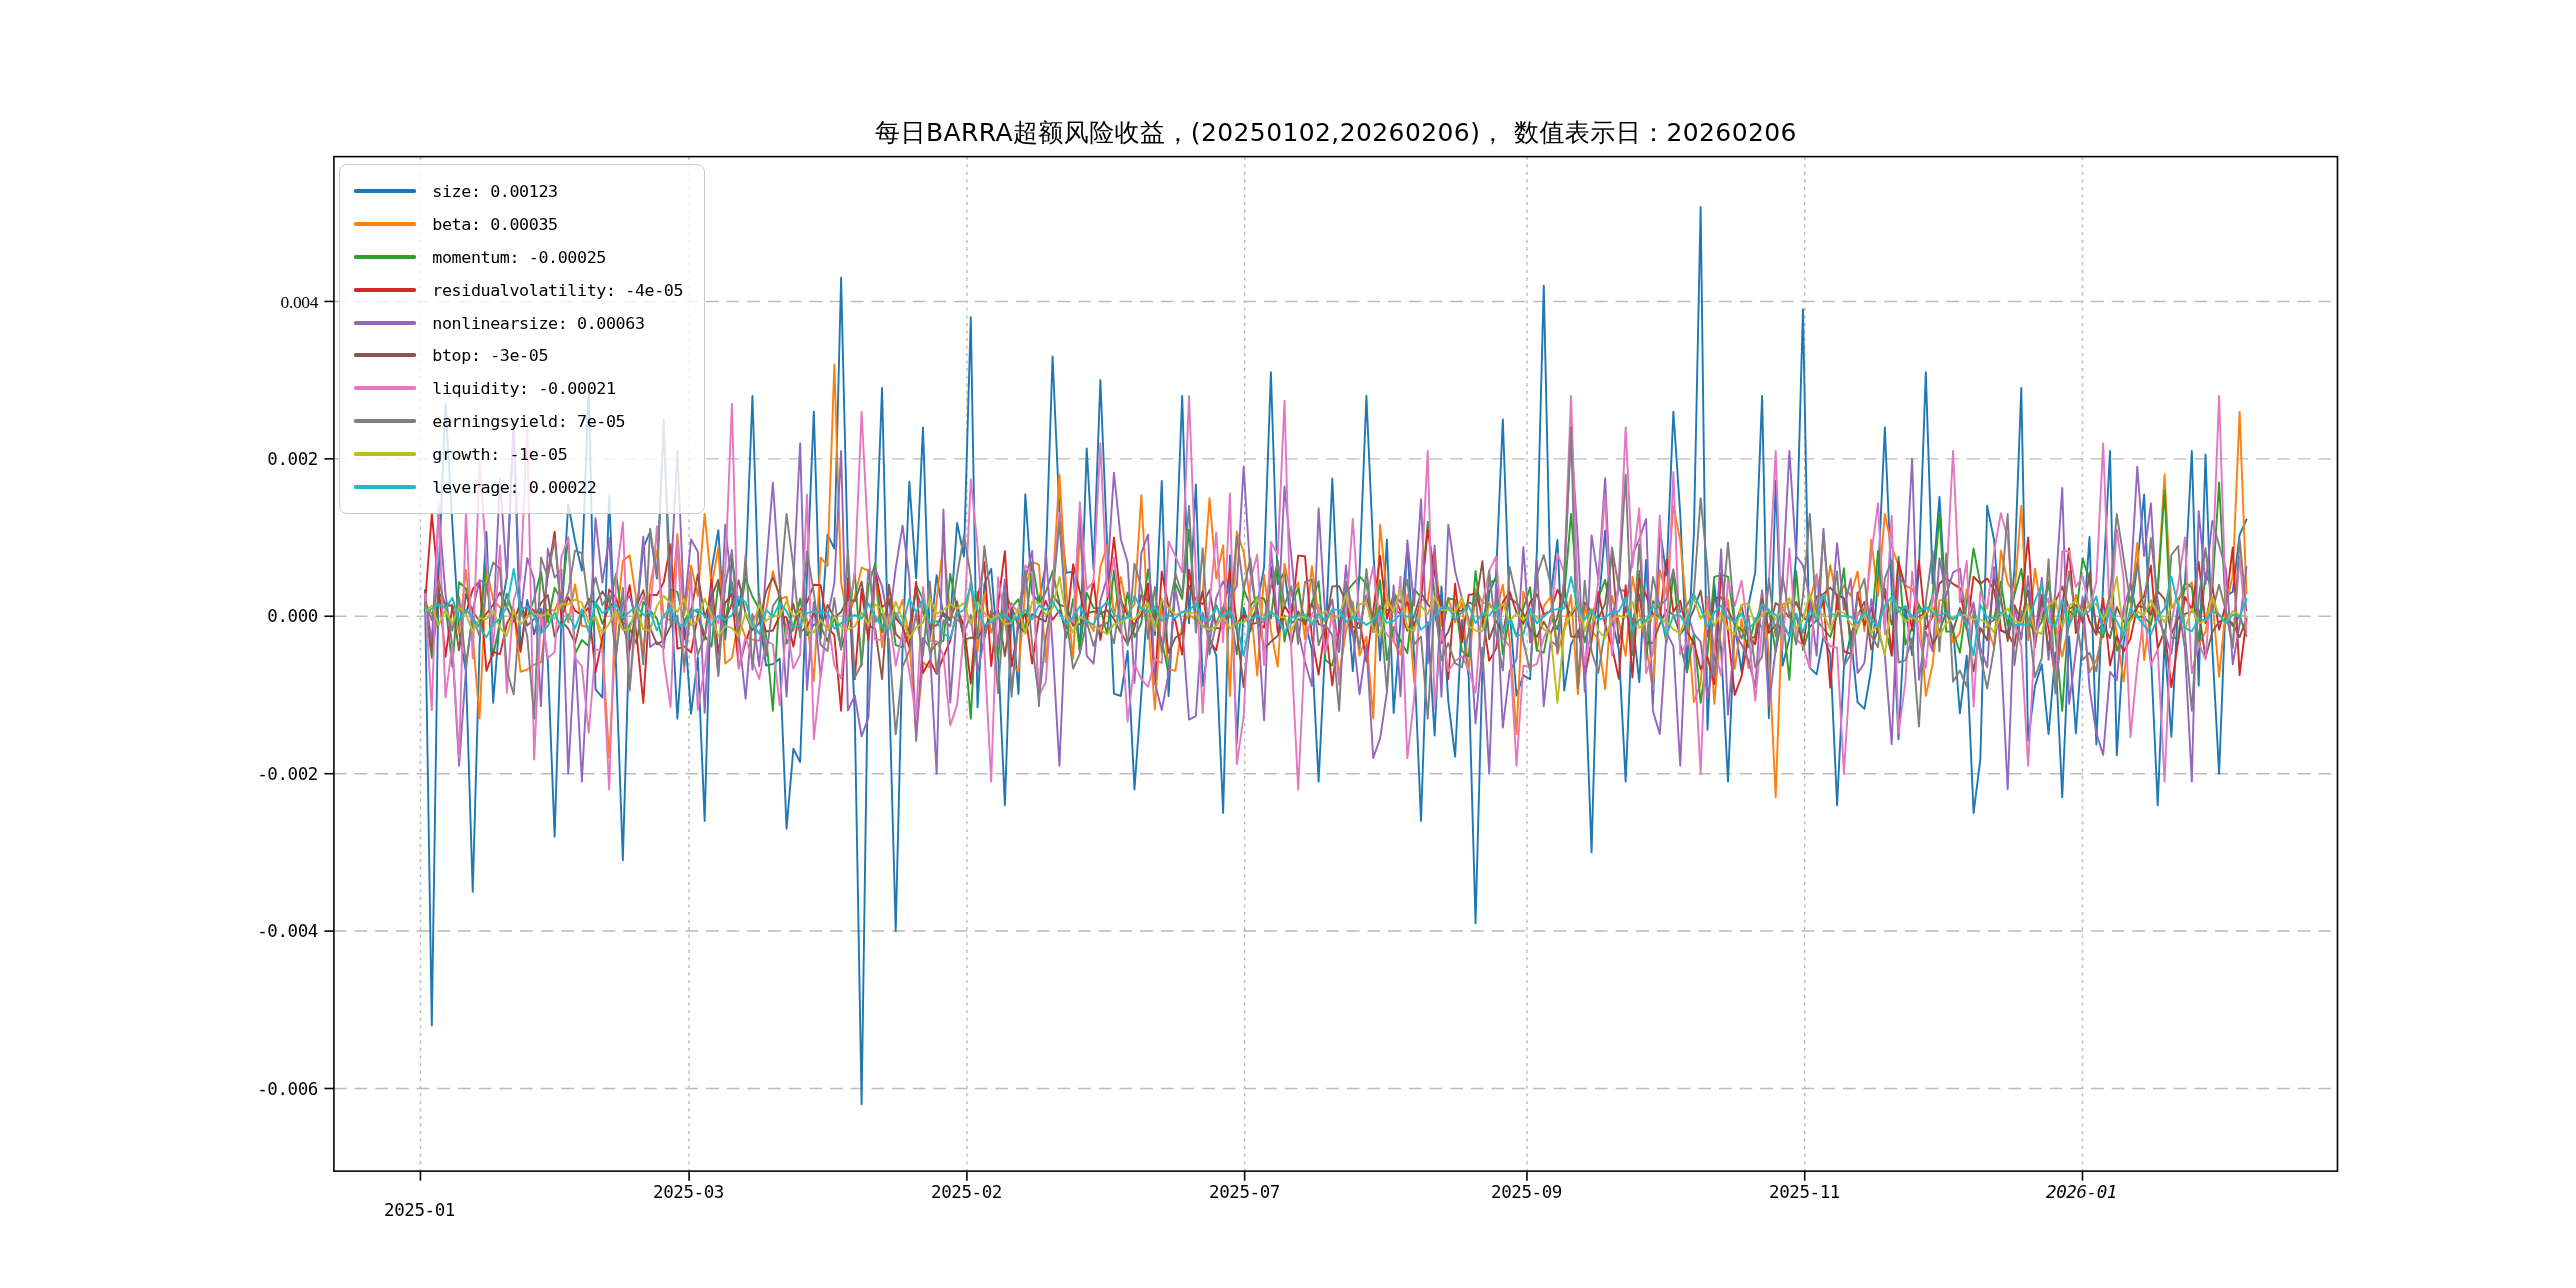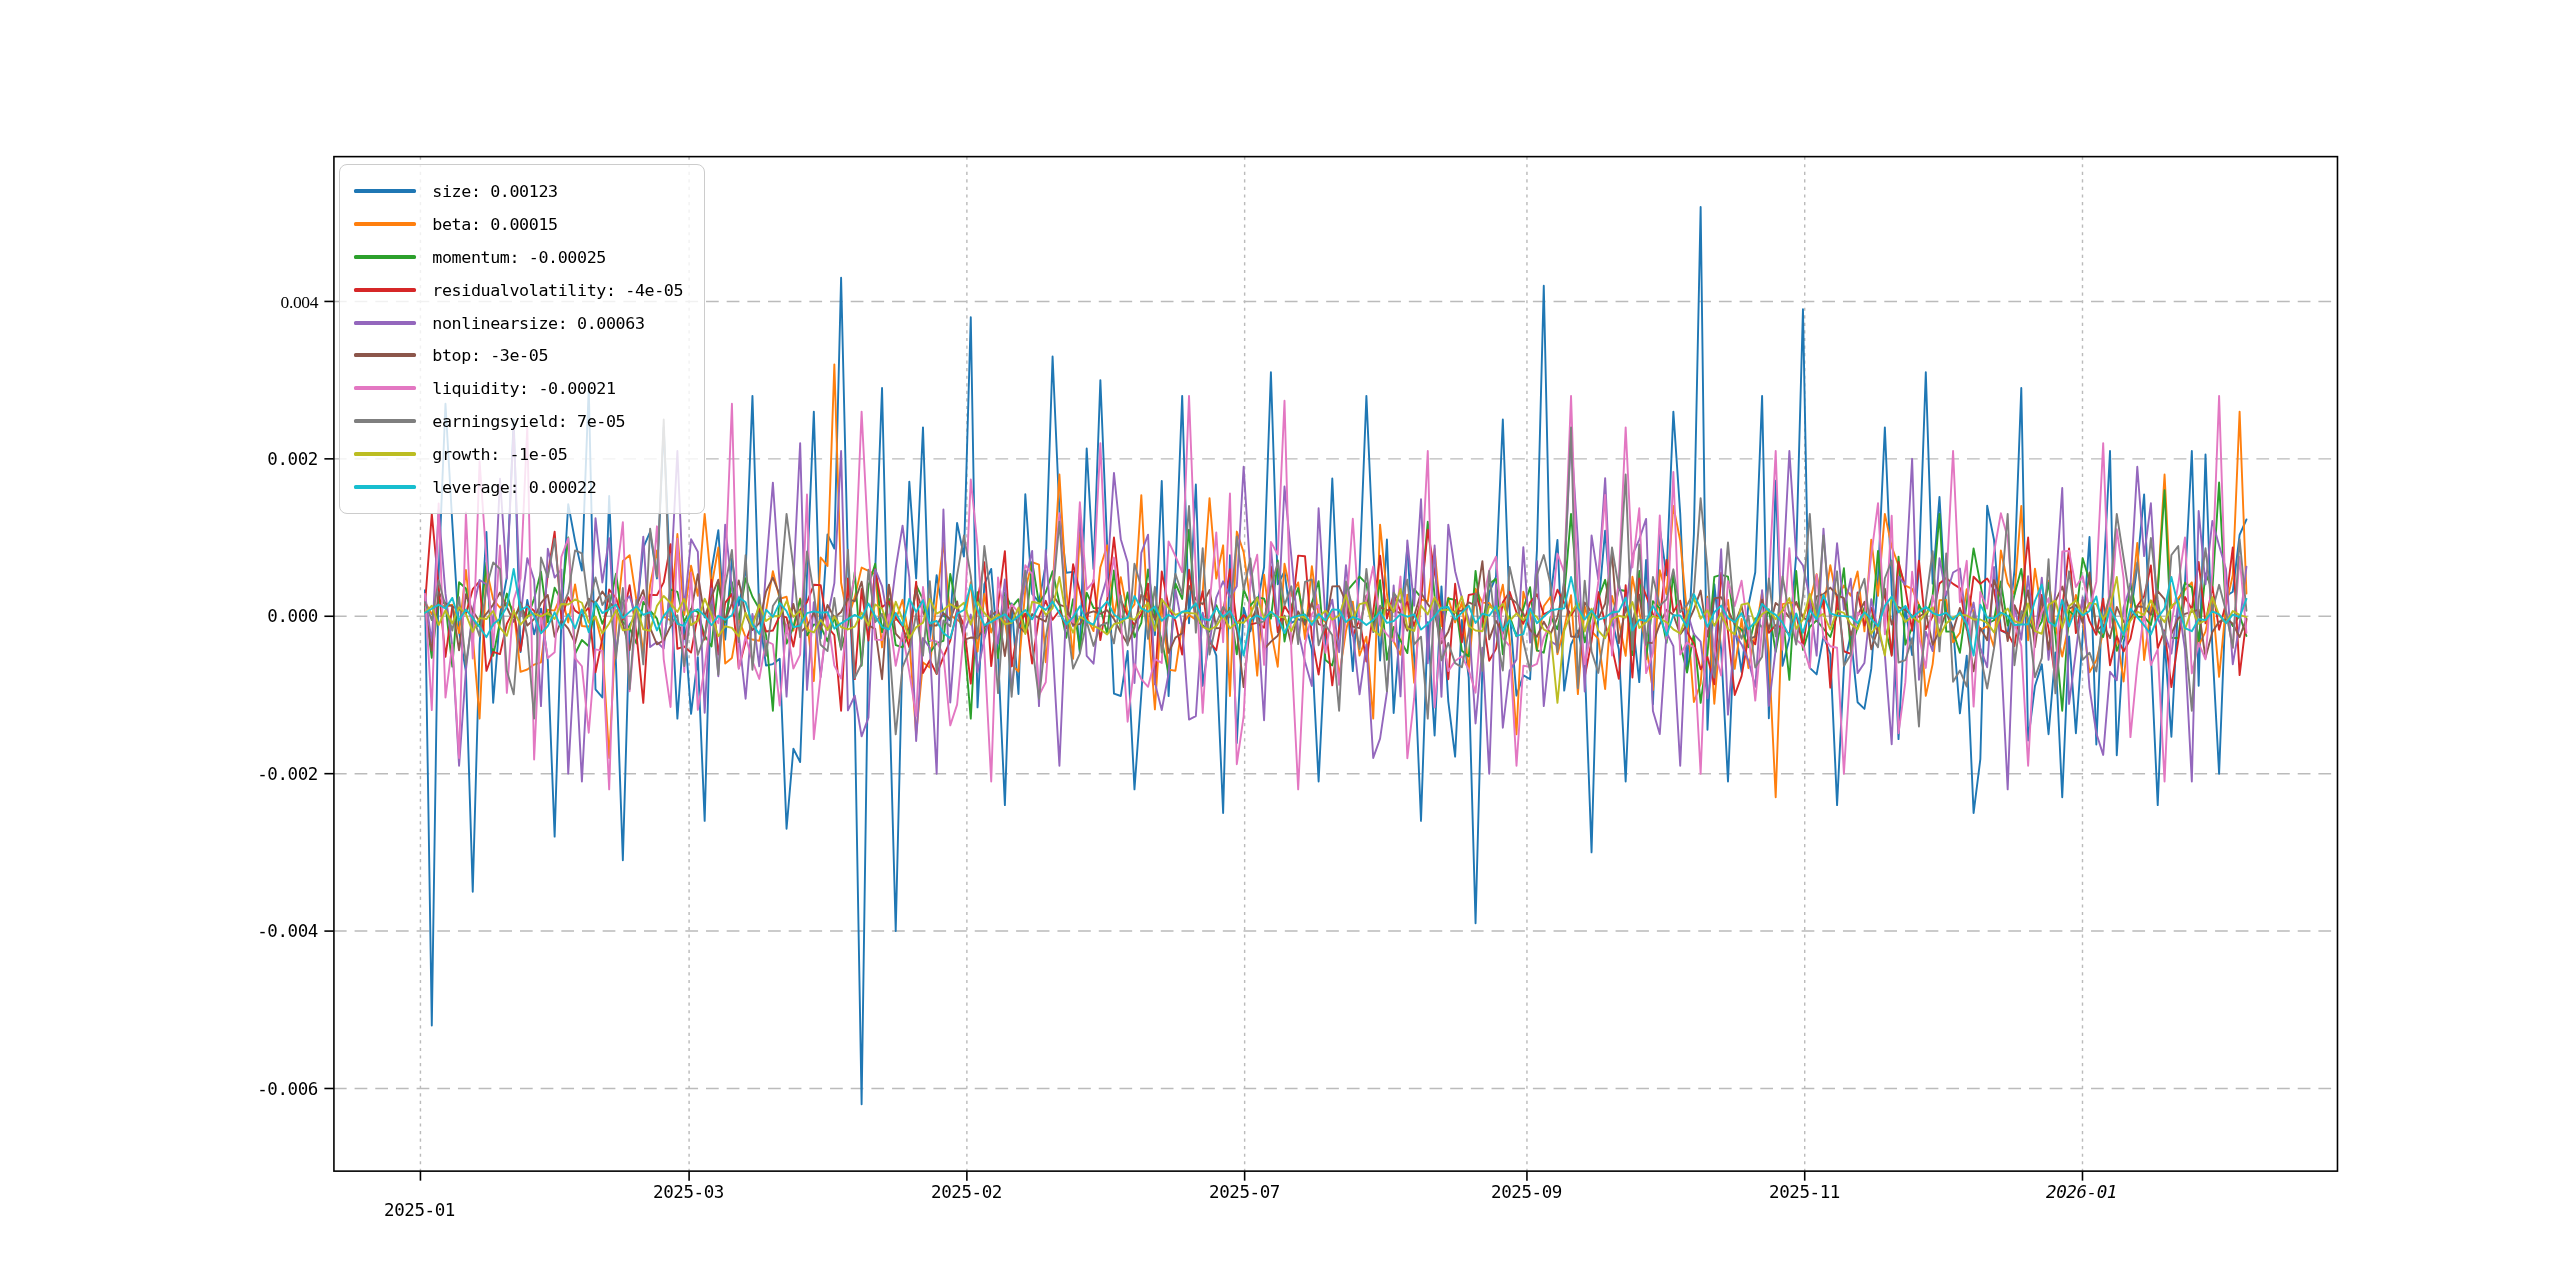--- a/index.html
+++ b/index.html
@@ -73,20 +73,21 @@
         <line x1="2619.2796" y1="1473" x2="2619.2796" y2="1485" stroke="#000000" stroke-width="2"></line>
         <line x1="408" y1="379.14429790535297" x2="420" y2="379.14429790535297" stroke="#000000" stroke-width="2"></line>
         <line x1="408" y1="577.1272304111715" x2="420" y2="577.1272304111715" stroke="#000000" stroke-width="2"></line>
         <line x1="408" y1="775.11016291699" x2="420" y2="775.11016291699" stroke="#000000" stroke-width="2"></line>
         <line x1="408" y1="973.0930954228085" x2="420" y2="973.0930954228085" stroke="#000000" stroke-width="2"></line>
         <line x1="408" y1="1171.076027928627" x2="420" y2="1171.076027928627" stroke="#000000" stroke-width="2"></line>
         <line x1="408" y1="1369.0589604344455" x2="420" y2="1369.0589604344455" stroke="#000000" stroke-width="2"></line>
       </g>
   </svg>
 
+  <div class="chart-title">每日BARRA超额风险收益，(20250102,20260206)， 数值表示日：20260206</div>
 
   <div id="yticks">
       <div class="ytick" style="top: 290px; font-family: Liberation Serif, serif;">0.004</div>
       <div class="ytick" style="top: 447px;">0.002</div>
       <div class="ytick" style="top: 604px;">0.000</div>
       <div class="ytick" style="top: 762px;">-0.002</div>
       <div class="ytick" style="top: 919px; text-align: right;">-0.004</div>
       <div class="ytick" style="top: 1077px;">-0.006</div>
     </div>
   <div id="xticks">
@@ -99,21 +100,21 @@
       <div class="xtick" style="left: 2082px; font-style: italic;">2026-01</div>
     </div>
 
   <div class="legend" id="legend">
       <div class="lrow">
         <span class="lswatch" style="background: rgb(31, 119, 180);"></span>
         <span class="llabel">size: 0.00123</span>
       </div>
       <div class="lrow">
         <span class="lswatch" style="background: rgb(255, 127, 14);"></span>
-        <span class="llabel">beta: 0.00015</span>
+        <span class="llabel">beta: 0.00035</span>
       </div>
       <div class="lrow">
         <span class="lswatch" style="background: rgb(44, 160, 44);"></span>
         <span class="llabel">momentum: -0.00025</span>
       </div>
       <div class="lrow">
         <span class="lswatch" style="background: rgb(214, 39, 40);"></span>
         <span class="llabel">residualvolatility: -4e-05</span>
       </div>
       <div class="lrow">

